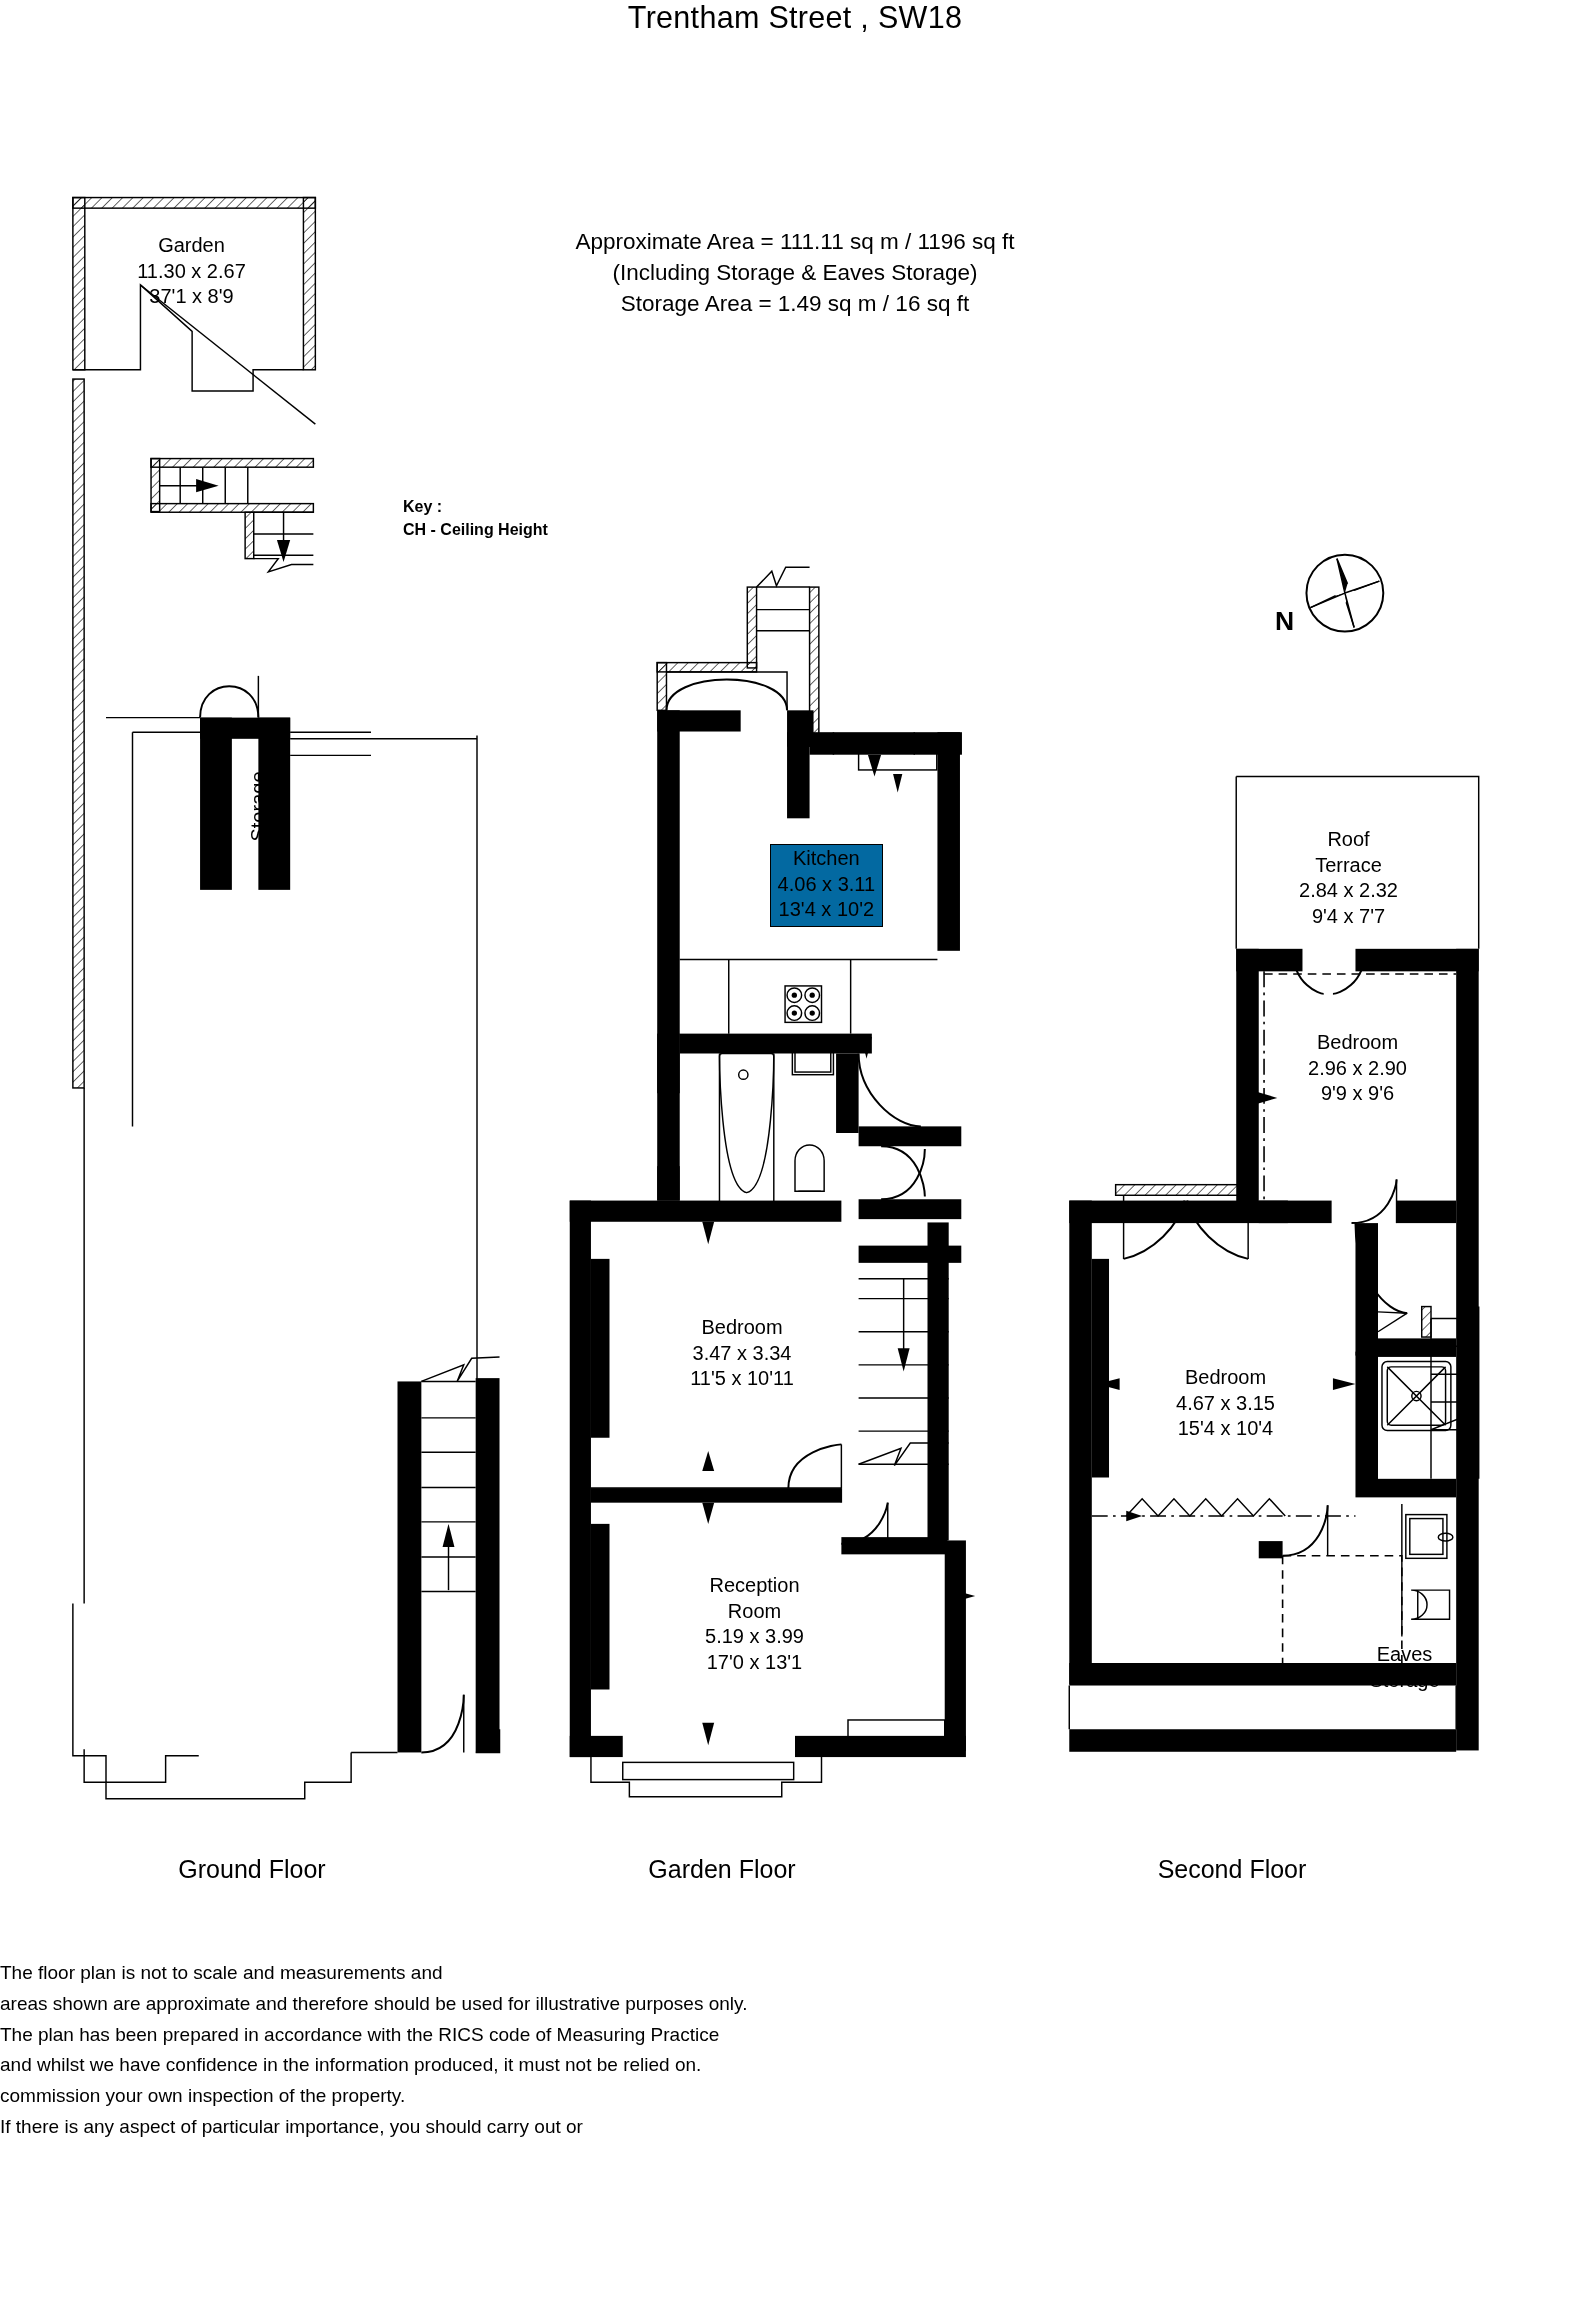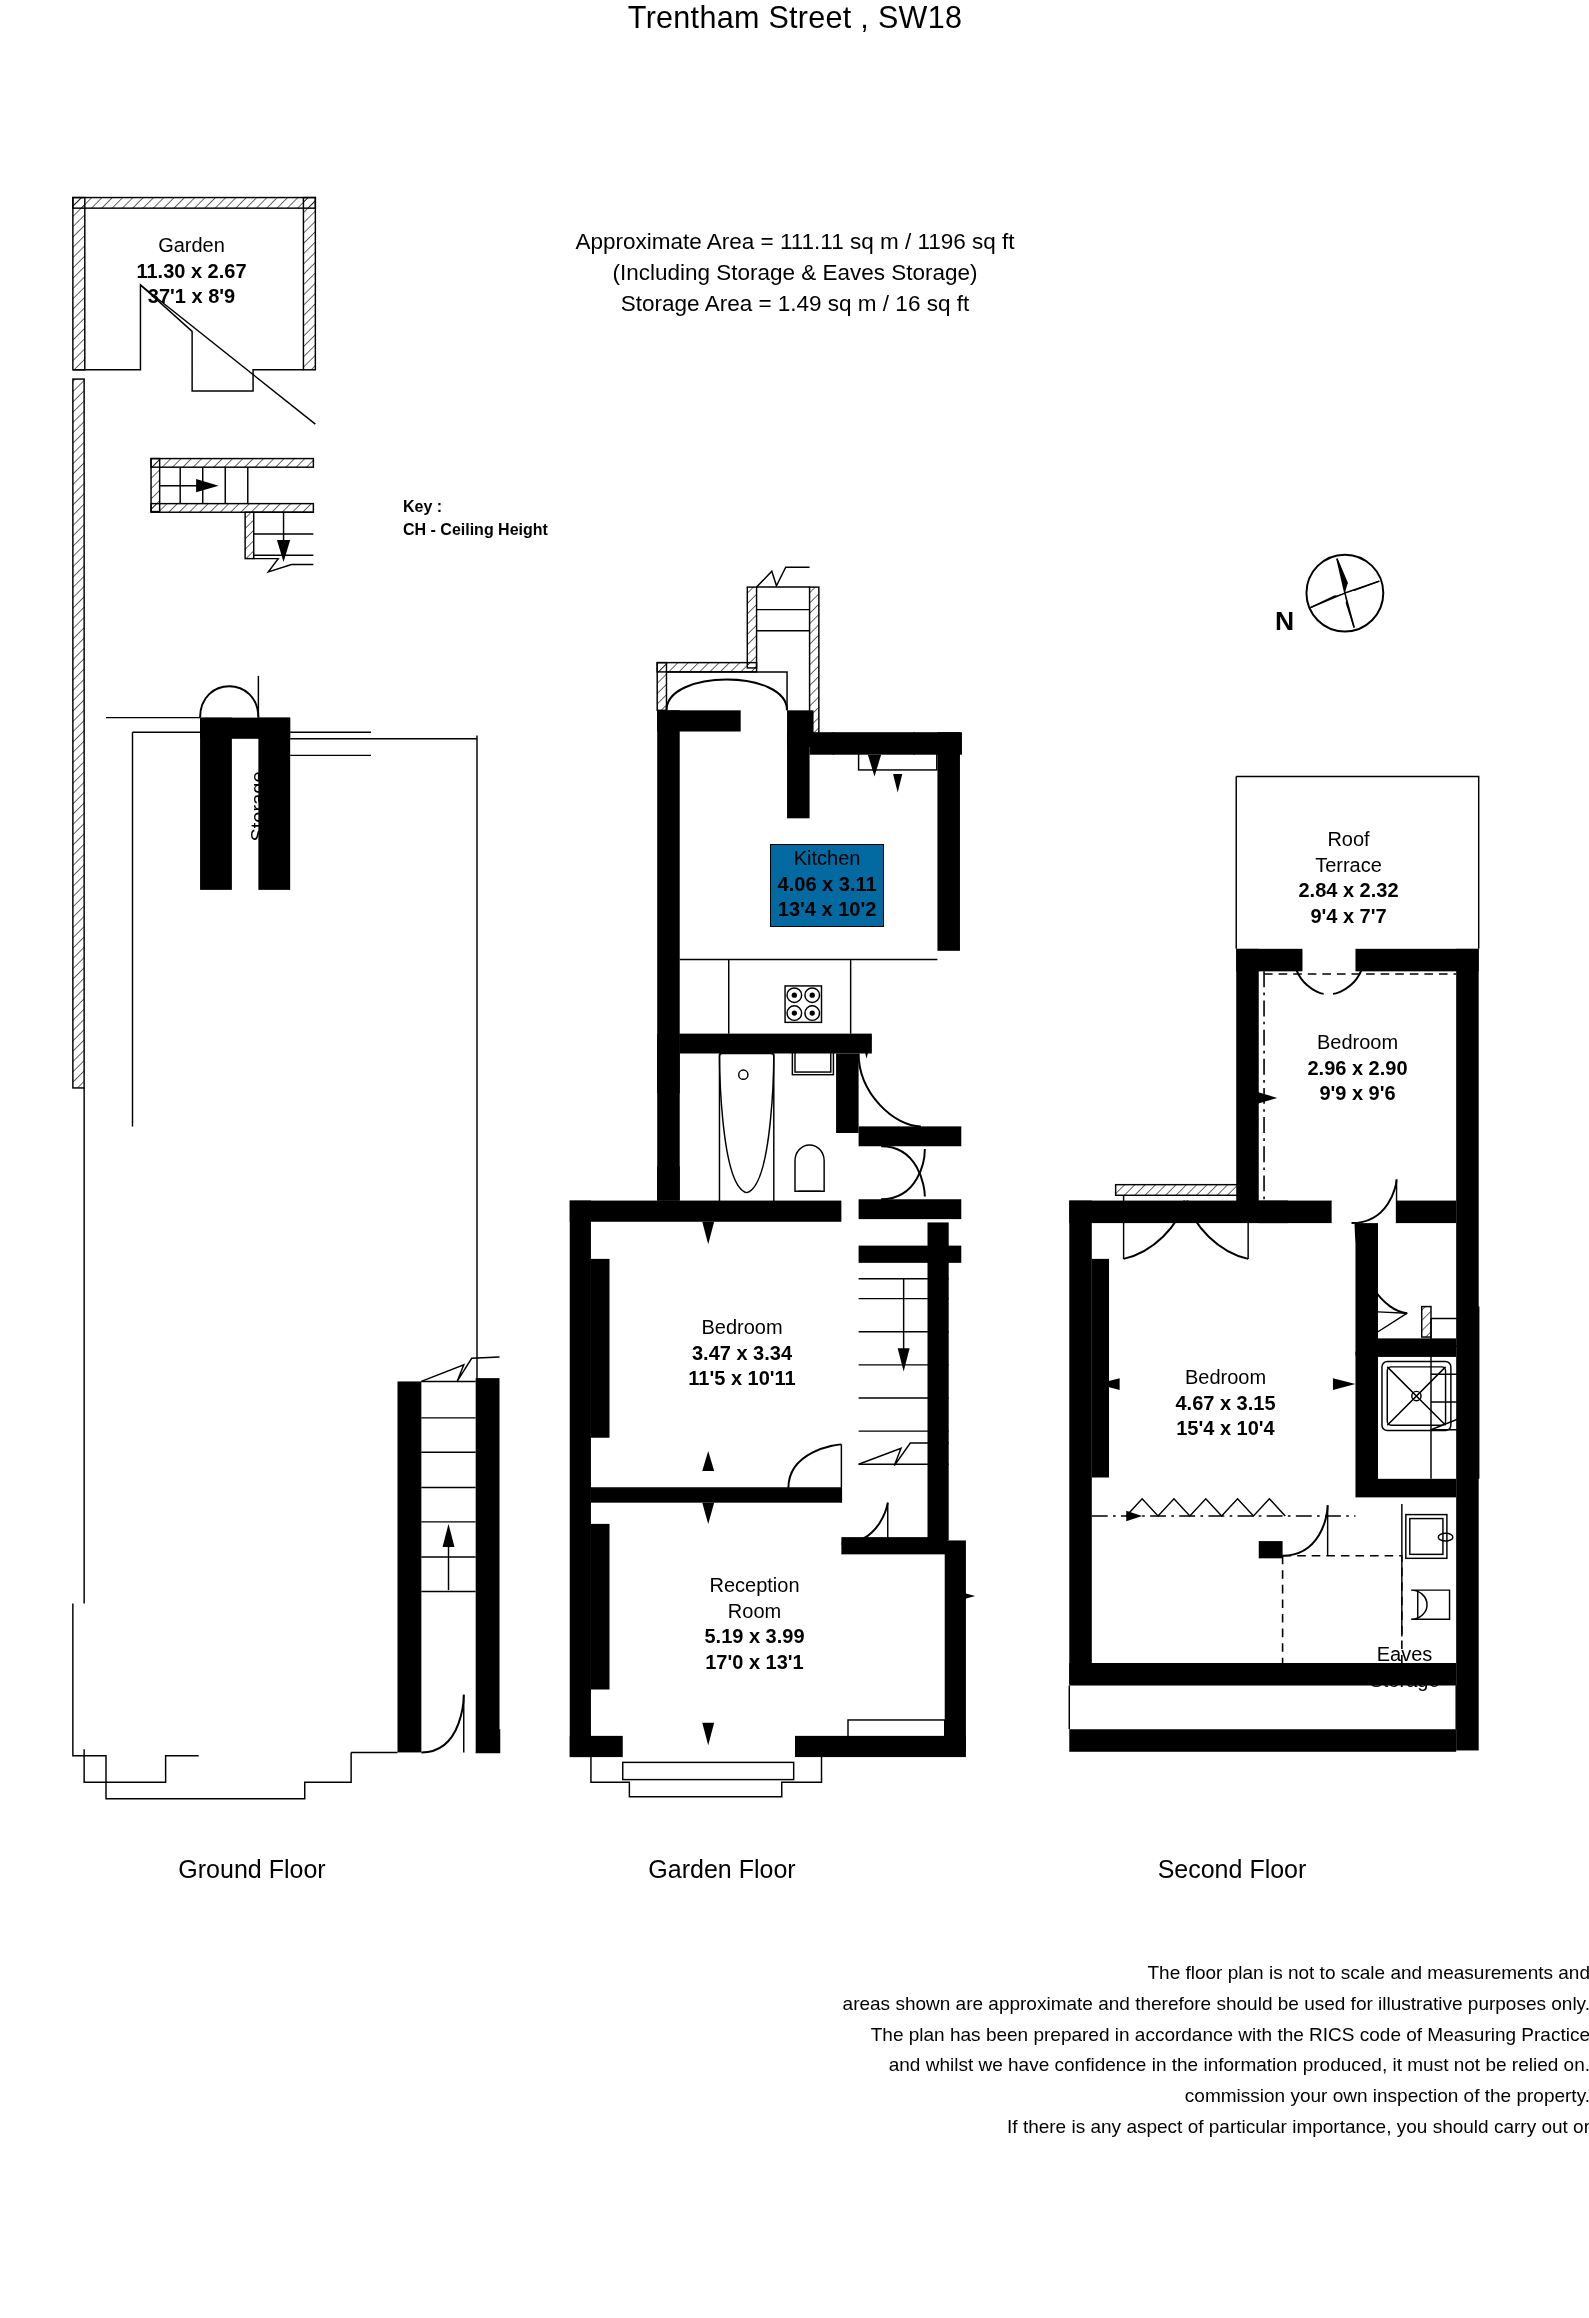--- a/index.html
+++ b/index.html
@@ -14,26 +14,26 @@
 
   #key{position:absolute;left:403px;top:496px;font-size:16px;font-weight:bold;line-height:1.42;}
 
   #compassN{position:absolute;left:1275px;top:606px;font-size:26.5px;font-weight:bold;}
 
   .flbl{position:absolute;text-align:center;font-size:25px;white-space:nowrap;}
   #fl-g{left:113px;top:1855px;width:278px;}
   #fl-1{left:583px;top:1855px;width:278px;}
   #fl-2{left:1093px;top:1855px;width:278px;}
 
-  #footer{position:absolute;left:0;top:1958px;width:1590px;text-align:right;
+  #footer{position:absolute;left:0;top:1958px;width:1590px;text-align:left;
           font-size:19px;line-height:1.62;}
 
   .rlbl{position:absolute;text-align:center;white-space:nowrap;line-height:1.28;font-size:20px;}
   .rlbl .nm{display:block;}
-  .rlbl .dm{display:block;font-weight:bold;}
+  .rlbl .dm{display:block;}
   .boxed{border:1.3px solid #000;background:#0369a1;padding:1.3px 6.6px 2.6px 6.6px;}
   .vert{position:absolute;font-size:20px;transform:rotate(-90deg);transform-origin:50% 50%;white-space:nowrap;}
 
   svg{position:absolute;left:0;top:0;}
   .w{fill:#000;}
   .thin{fill:none;stroke:#000;stroke-width:2.2;}
   .thin3{fill:none;stroke:#000;stroke-width:3;}
   .dash{fill:none;stroke:#000;stroke-width:2.4;stroke-dasharray:13 9;}
   .dashdot{fill:none;stroke:#000;stroke-width:2.4;stroke-dasharray:24 8 4 8;}
   .hatch{fill:url(#hp);stroke:#000;stroke-width:2.2;}

